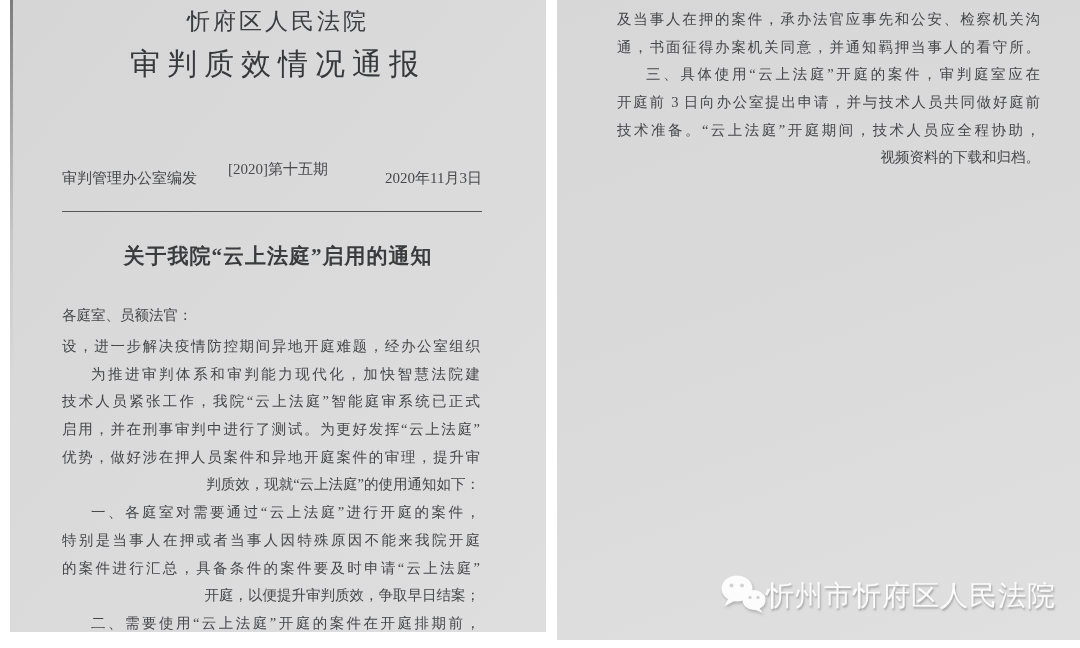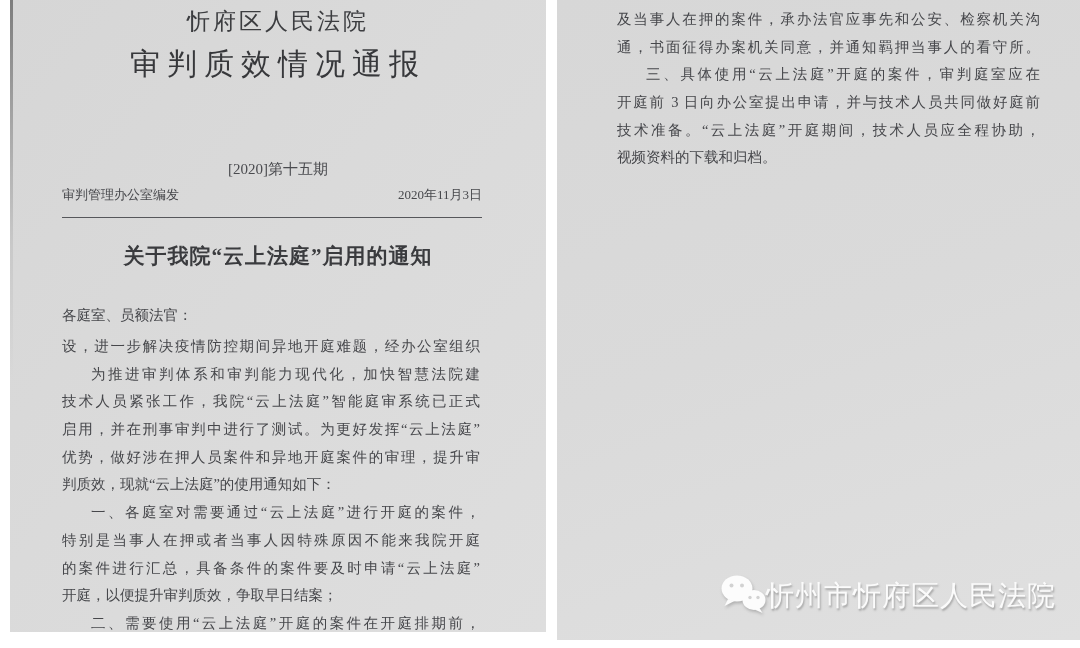--- a/index.html
+++ b/index.html
@@ -28,40 +28,40 @@
   }
   .bulletin-title{
     position:absolute; top:44px; left:30px; width:476px;
     text-align:center; font-size:30px; letter-spacing:7px; color:#37383b;
   }
   .issue-number{
     position:absolute; top:119px; left:30px; width:476px;
     text-align:center; font-size:15px; color:#4a4b4f;margin-top:41px;
   }
   .issuer-row{
-    position:absolute; top:186px; left:52px; width:420px;
+    position:absolute; top:169px; left:52px; width:420px;
     display:flex; justify-content:space-between; align-items:flex-end;
-    font-size:13px; padding-bottom:13px; border-bottom:1.5px solid #56575b;
+    font-size:15px; padding-bottom:23px; border-bottom:1.5px solid #56575b;
     color:#46474b;
   }
   .notice-title{
     position:absolute; top:242px; left:30px; width:476px;
     text-align:center; font-size:21px; font-weight:700; letter-spacing:1px; color:#3a3b3e;
   }
   .salutation{
     position:absolute; top:306px; left:52px; width:420px;
     font-size:14.5px; color:#46474b;
   }
   
   .body-block{ position:absolute; font-size:14.5px; color:#46474b; }
   .body-left{ top:333px; left:52px; width:418px; }
   .body-right{ top:6px; left:60px; width:423px; }
   .bodyline{
     height:27.7px; line-height:27.7px; white-space:nowrap;
-    text-align:left;
+    text-align:right;
   }
   .bodyline.fill{ white-space:normal; text-align:justify; text-align-last:justify; }
   .bodyline.indent{ padding-left:29px; }
   
   .watermark{
     position:absolute; right:24px; top:574px;
     display:flex; align-items:center; gap:0;
   }
   .wm-icon{ filter:drop-shadow(1px 2px 1.5px rgba(120,120,120,0.45)); }
   .wm-text{

